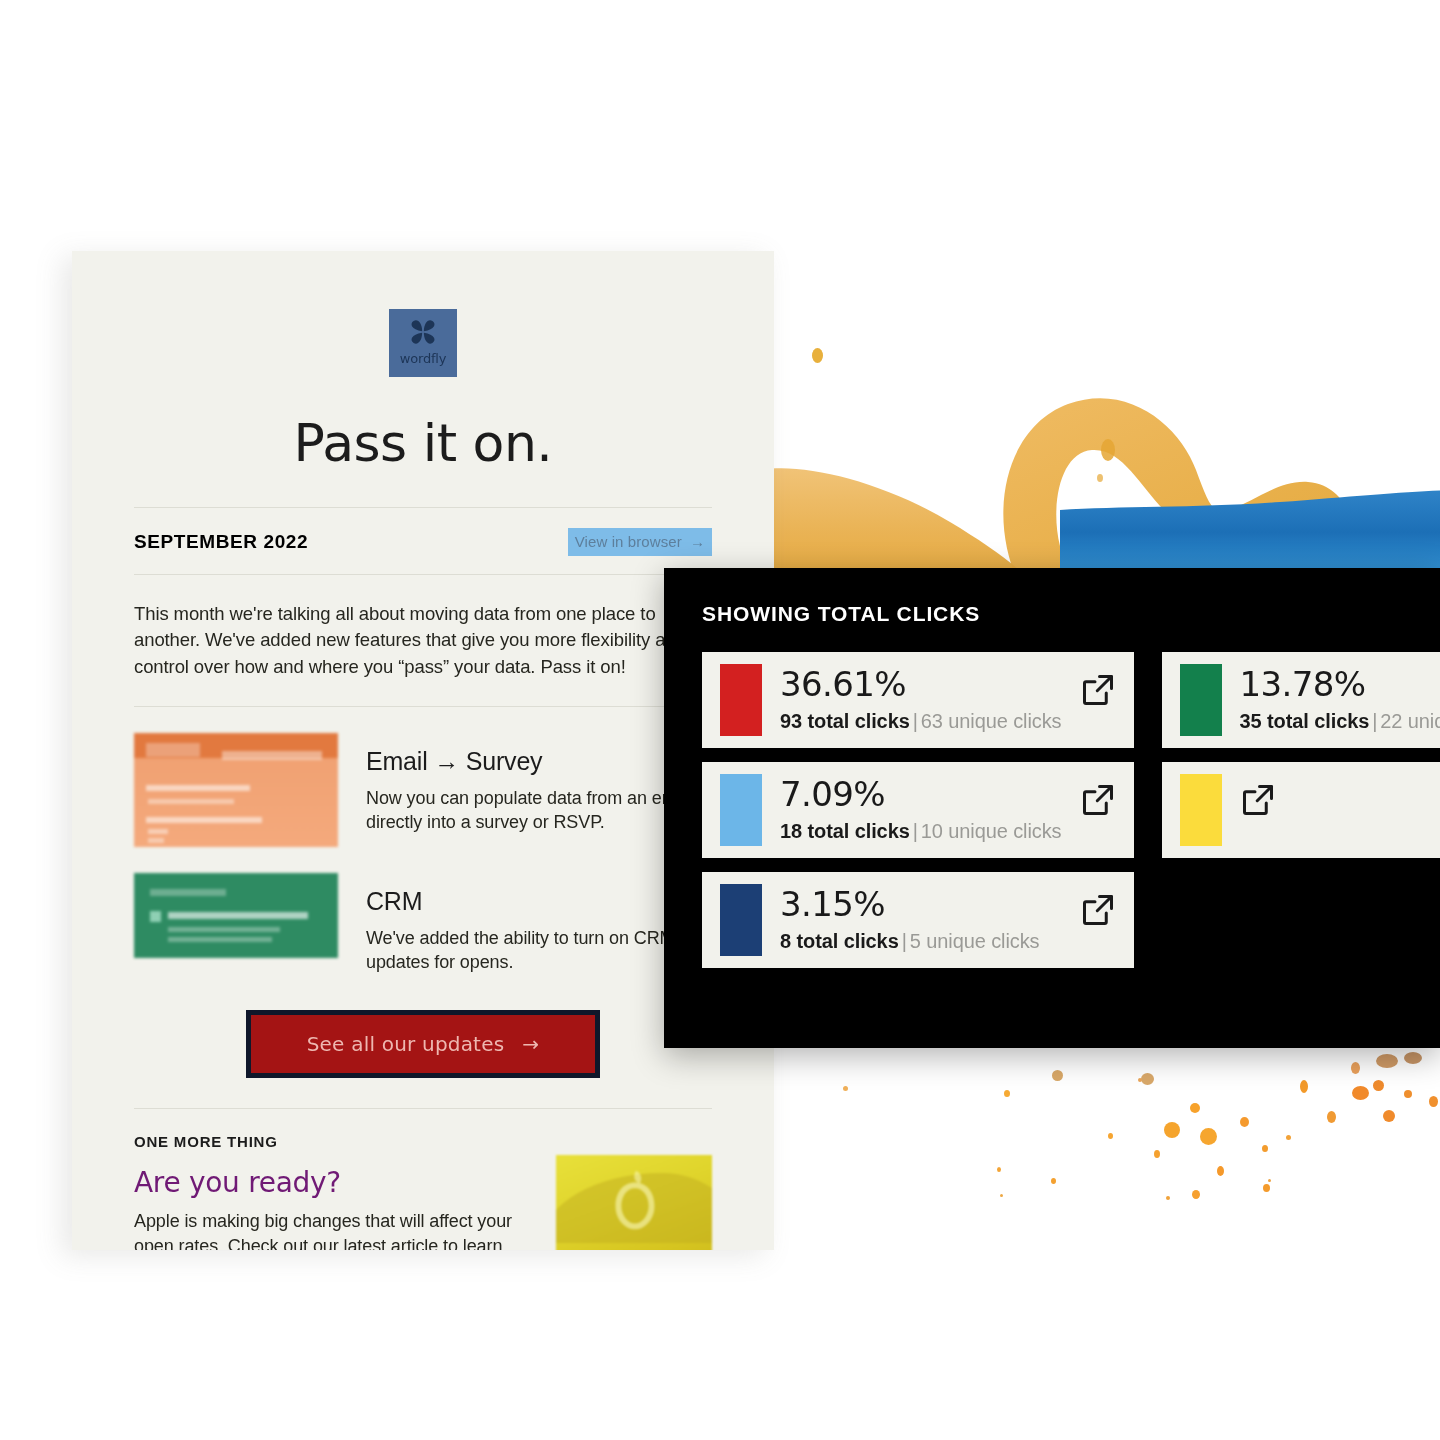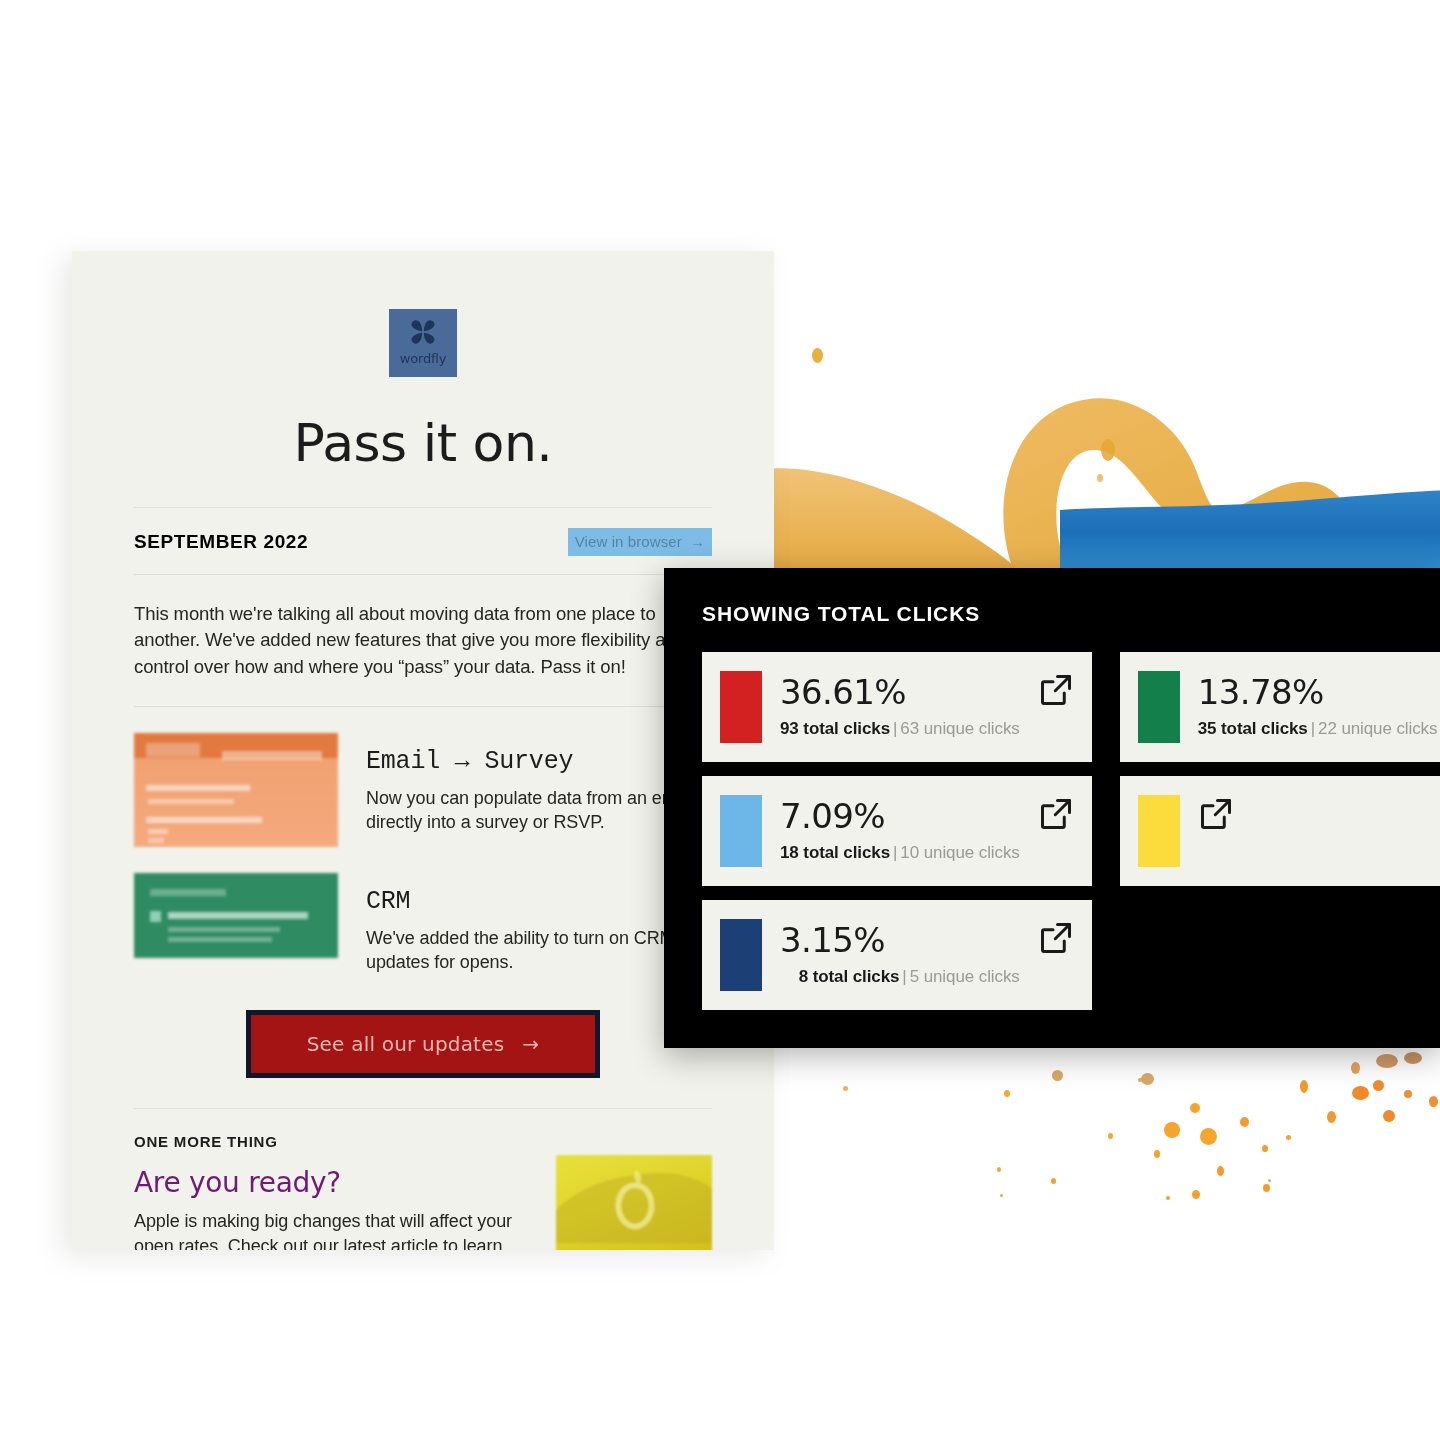--- a/index.html
+++ b/index.html
@@ -206,21 +206,21 @@
     position: absolute; left: 34px; top: 54px; width: 112px; height: 5px;
     background: rgba(255,255,255,0.33);
   }
   .thumb-crm .cr-line3 {
     position: absolute; left: 34px; top: 64px; width: 104px; height: 5px;
     background: rgba(255,255,255,0.33);
   }
 
   .feature-text { flex: 1 1 auto; min-width: 0; padding-top: 14px; }
   .feature-title {
-    font-family: Liberation Mono, monospace;
+    font-family: Liberation Sans, sans-serif;
     font-size: 25px;
     color: #1c1c1c;
     font-weight: 400;
     letter-spacing: -0.2px;
     margin-bottom: 10px;
     white-space: nowrap;
   }
   .feature-desc {
     font-size: 18px;
     line-height: 1.35;
@@ -326,21 +326,21 @@
     grid-template-columns: 1fr 1fr;
     gap: 14px 28px;
   }
 
   .click-card {
     background: #f2f2ec;
     display: flex;
     align-items: center;
     gap: 18px;
     padding: 16px 18px 16px 18px;
-    height: 110px;
+    height: 96px;
     cursor: pointer;
   }
 
   .swatch {
     flex: 0 0 auto;
     width: 42px;
     height: 72px;
   }
 
   .card-body { flex: 1 1 auto; min-width: 0; }
@@ -349,24 +349,23 @@
     font-family: "DejaVu Sans", sans-serif;
     font-size: 34px;
     font-weight: 400;
     color: #1a1a1a;
     letter-spacing: -0.6px;
     line-height: 1.05;
     margin-bottom: 8px;
   }
 
   .clicks-line {
-    font-size: 17px;
+    font-size: 20px;
     letter-spacing: -0.1px;
     white-space: nowrap;
-    text-align: right;
   }
   .clicks-total { color: #1a1a1a; font-weight: 700; }
   .clicks-sep   { color: #9a9a96; margin: 0 3px; }
   .clicks-uniq  { color: #9a9a96; }
 
   .ext-icon {
     flex: 0 0 auto;
     width: 36px;
     height: 36px;
     align-self: flex-start;

